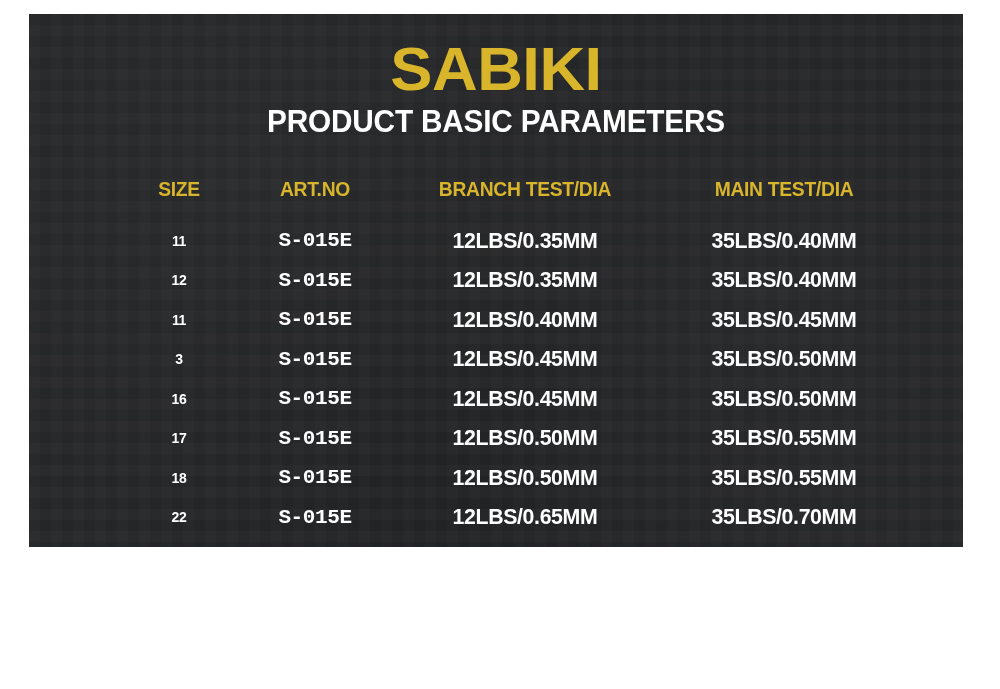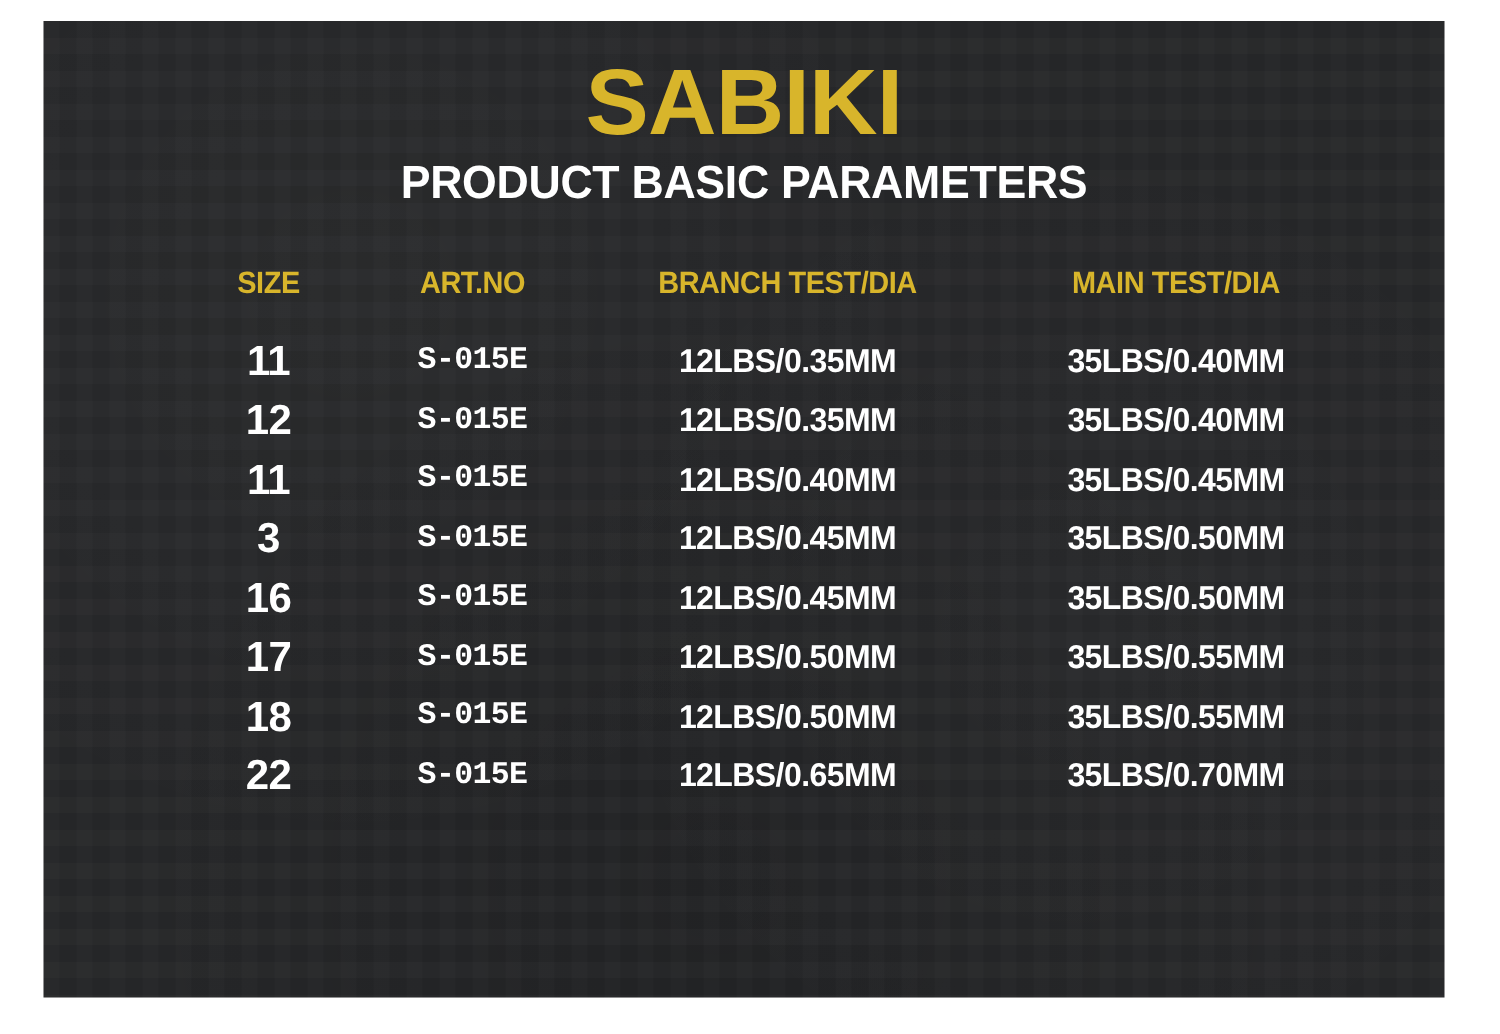--- a/index.html
+++ b/index.html
@@ -13,21 +13,21 @@
     height: 689px;
     overflow: hidden;
     font-family: "Liberation Sans", sans-serif;
   }
 
   #spec-sheet {
     position: absolute;
     left: 29px;
     top: 14px;
     width: 934px;
-    height: 651px;
+    height: 533px;
     background-color: #262729;
     background-image:
       linear-gradient(90deg, rgba(255,255,255,0.012) 50%, rgba(0,0,0,0.012) 50%),
       linear-gradient(0deg, rgba(255,255,255,0.014) 50%, rgba(0,0,0,0.014) 50%),
       radial-gradient(circle at 22% 28%, rgba(255,255,255,0.018), rgba(255,255,255,0) 46%),
       radial-gradient(circle at 74% 62%, rgba(255,255,255,0.015), rgba(255,255,255,0) 44%),
       radial-gradient(circle at 48% 88%, rgba(0,0,0,0.10), rgba(0,0,0,0) 55%);
     background-size: 22px 22px, 22px 22px, 100% 100%, 100% 100%, 100% 100%;
     overflow: hidden;
   }
@@ -97,21 +97,21 @@
     font-size: 22px;
     font-weight: 700;
     letter-spacing: -0.4px;
     height: 39.5px;
     padding: 0;
     text-align: center;
     white-space: nowrap;
     font-family: "Liberation Sans", sans-serif;
   }
 
-  #params-table tbody td.cell-size { font-size: 28px; }
+  #params-table tbody td.cell-size { font-size: 14px; }
   #params-table tbody td.cell-art  { font-size: 21px; font-family: Liberation Mono, monospace; }
   #params-table tbody td.cell-branch,
   #params-table tbody td.cell-main { transform: scaleX(0.97); }
 </style>
 </head>
 <body>
 
 <div id="spec-sheet">
 
   <div id="header-block">

